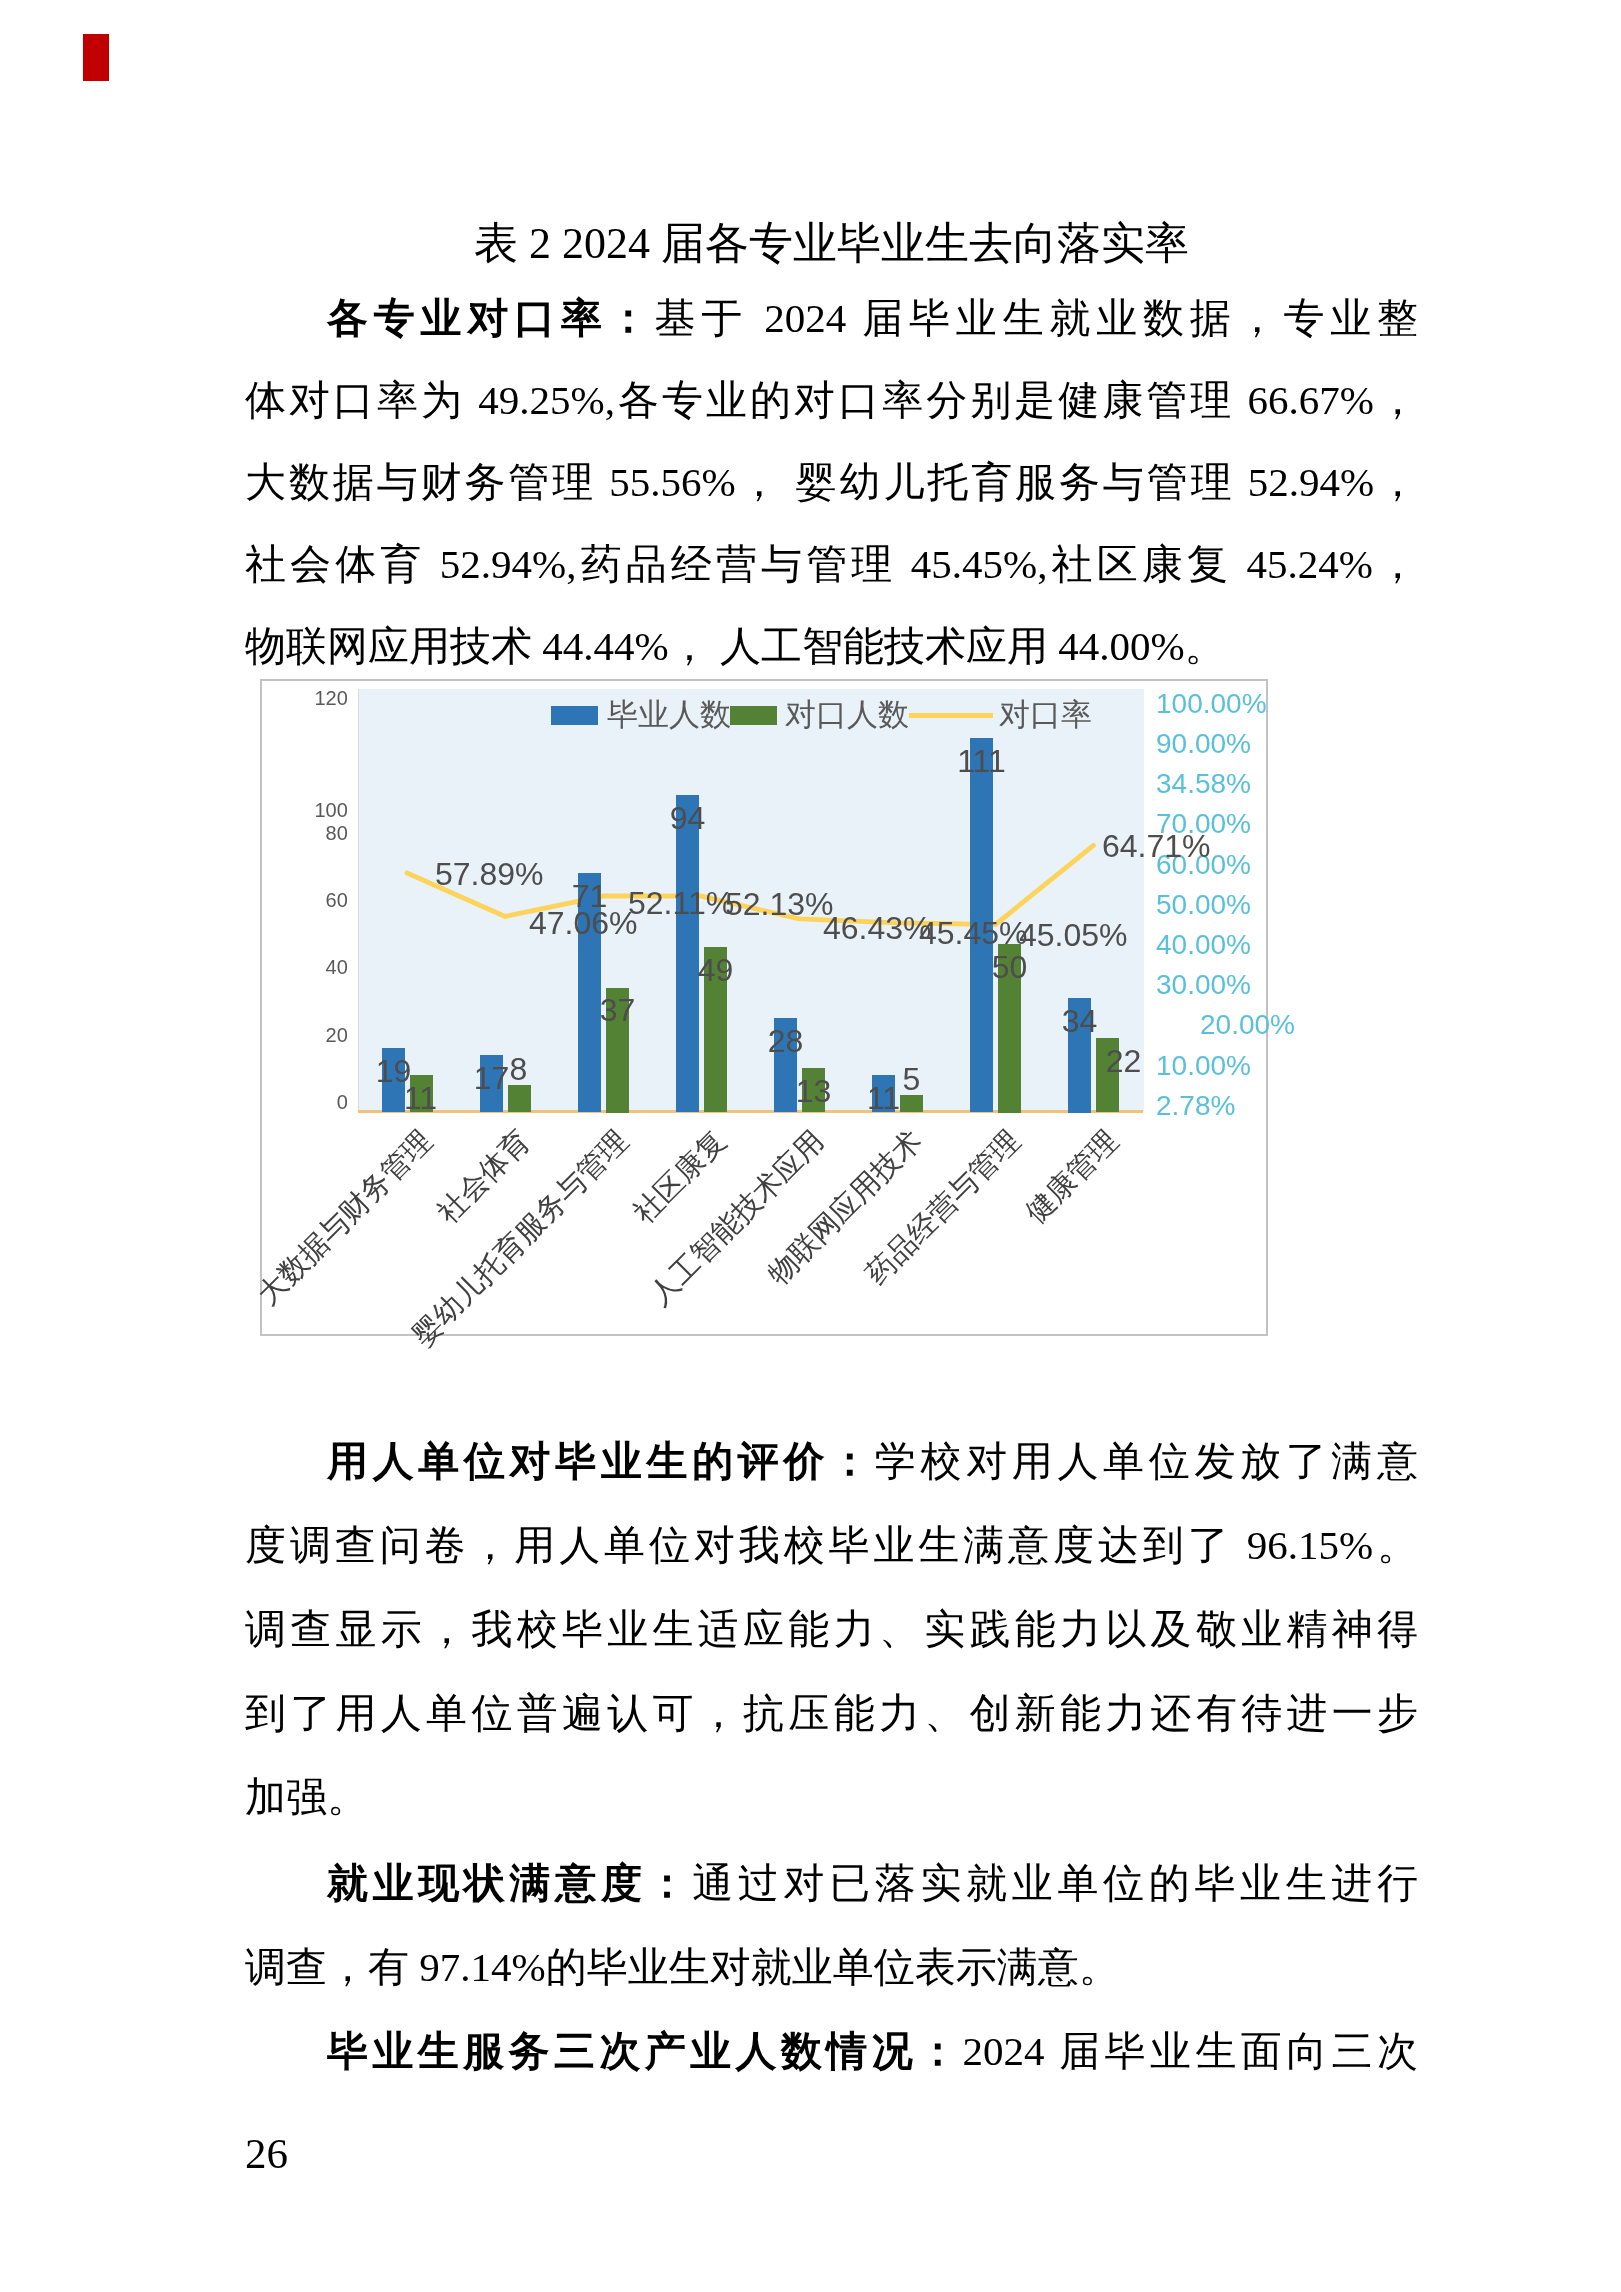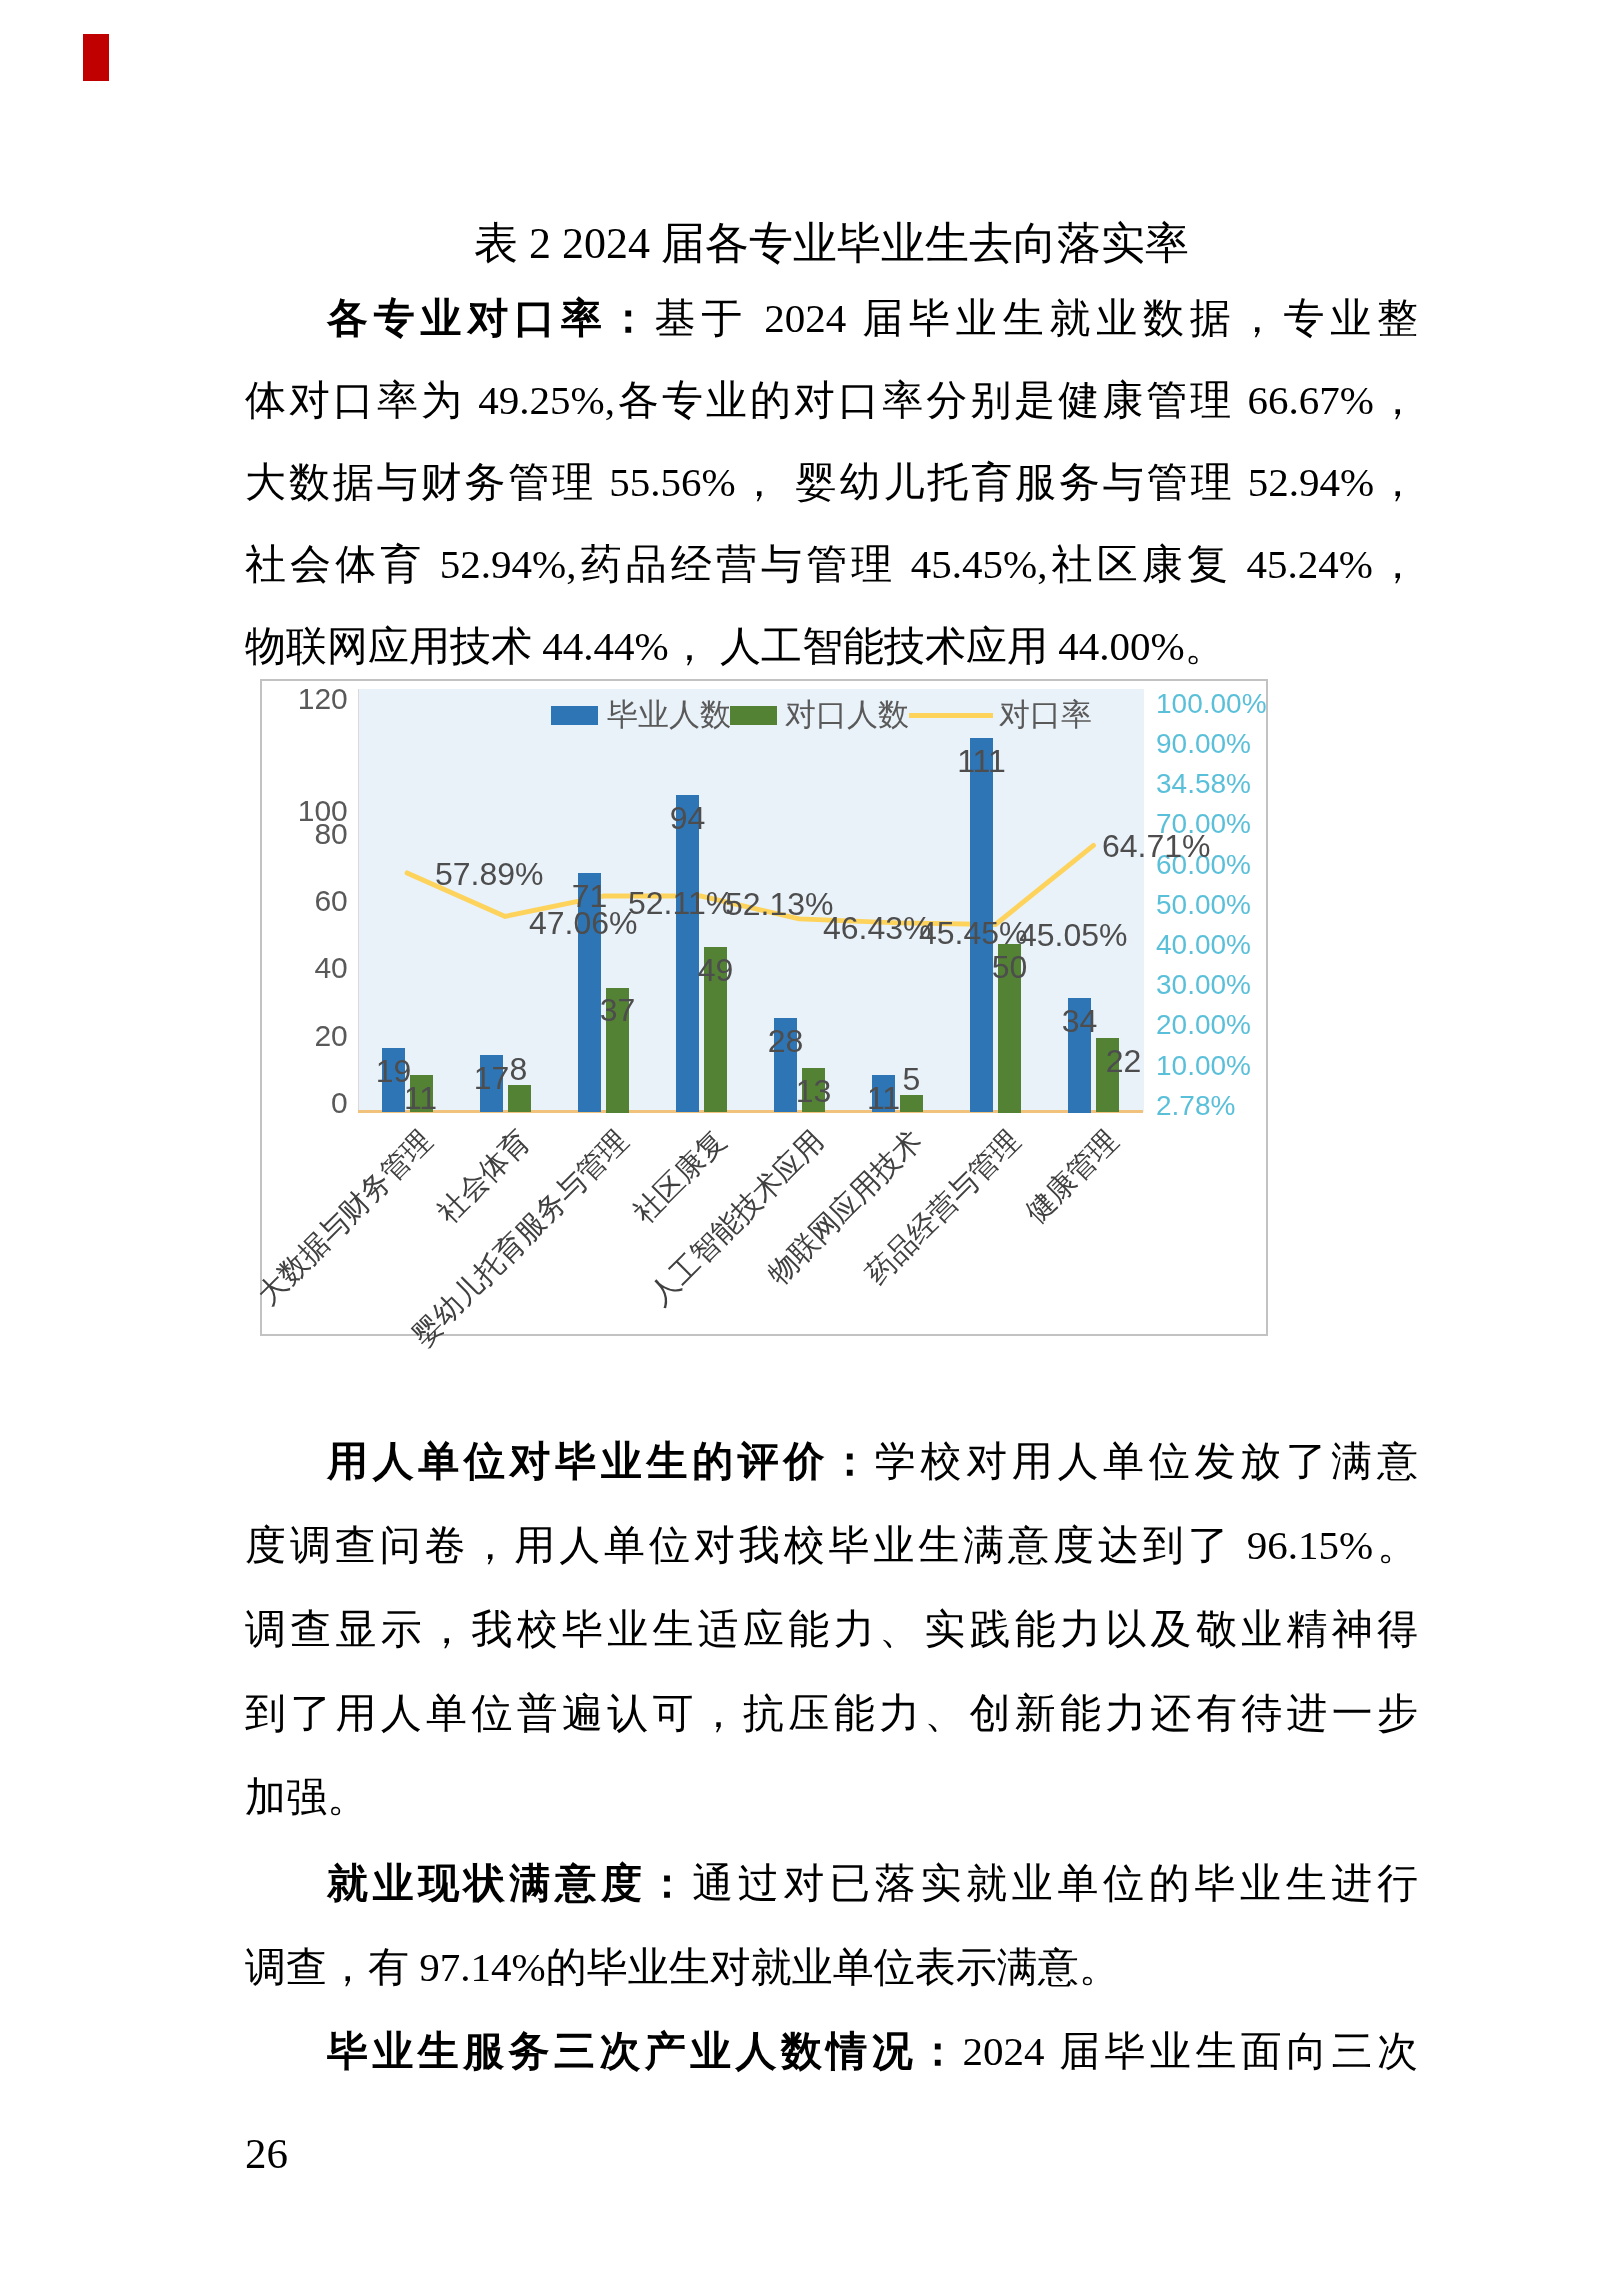--- a/index.html
+++ b/index.html
@@ -18,21 +18,21 @@
   .ind{text-indent:82px;}
   .b{font-weight:bold;}
   
   #pageno{left:245px;top:2129px;font-size:43px;}
   
   #chart{left:260px;top:679px;width:1008px;height:657px;background:#fff;
          border:2px solid #c2c2c2;box-sizing:border-box;
          font-family:"Liberation Sans","DejaVu Sans",sans-serif;}
   #plotbg{left:96px;top:7.8px;width:785px;height:423px;background:#e9f1f9;border-left:1px solid #d9d9d9;}
   #xaxisline{left:96px;top:429px;width:785px;height:2.9px;background:#f1c27c;}
-  .tickL{width:78px;left:7.8px;text-align:right;font-size:30px;color:#595959;height:33px;line-height:33px;}
+  .tickL{width:78px;left:7.8px;text-align:right;font-size:20px;color:#595959;height:33px;line-height:33px;}
   .tickR{left:894px;font-size:28px;color:#5ac0da;height:31px;line-height:31px;}
   .blab{width:69px;text-align:center;font-size:32px;color:#4d4d4d;height:35px;line-height:35px;}
   .pctlab{font-size:32px;color:#4d4d4d;height:35px;line-height:35px;white-space:nowrap;}
   .cat{top:441px;font-size:29px;color:#404040;white-space:nowrap;
        transform:rotate(-45deg);transform-origin:100% 0;}
   .lg-label{font-size:31px;color:#595959;height:35px;line-height:35px;top:15.7px;}
   #lineSvg{left:0;top:0;}
 </style>
 </head>
 <body>
@@ -66,21 +66,21 @@
         <div class="abs tickL" style="left: 7.8px; width: 78px; top: 338px;">20</div>
         <div class="abs tickL" style="left: 7.8px; width: 78px; top: 405px;">0</div>
         <div class="abs tickR" style="top: 6.9px;">100.00%</div>
         <div class="abs tickR" style="top: 47px;">90.00%</div>
         <div class="abs tickR" style="top: 87px;">34.58%</div>
         <div class="abs tickR" style="top: 127px;">70.00%</div>
         <div class="abs tickR" style="top: 168px;">60.00%</div>
         <div class="abs tickR" style="top: 208px;">50.00%</div>
         <div class="abs tickR" style="top: 248px;">40.00%</div>
         <div class="abs tickR" style="top: 288px;">30.00%</div>
-        <div class="abs tickR" style="top: 328px;">20.00%</div>
+        <div class="abs tickR" style="top: 328px; margin-left: 44px;">20.00%</div>
         <div class="abs tickR" style="top: 369px;">10.00%</div>
         <div class="abs tickR" style="top: 409px;">2.78%</div>
         <div class="abs" style="left: 289px; top: 24.5px; width: 47px; height: 19.6px; background: rgb(46, 117, 182);"></div>
         <div class="abs lg-label" style="left: 345px;">毕业人数</div>
         <div class="abs" style="left: 468px; top: 24.5px; width: 47px; height: 19.6px; background: rgb(84, 130, 53);"></div>
         <div class="abs lg-label" style="left: 523px;">对口人数</div>
         <div class="abs" style="left: 647px; top: 32px; width: 84px; height: 4.9px; background: rgb(253, 211, 92);"></div>
         <div class="abs lg-label" style="left: 737px;">对口率</div>
         <div class="abs" style="left: 120px; top: 367px; width: 22.5px; height: 64px; background: rgb(46, 117, 182);"></div>
         <div class="abs blab" style="left: 97px; top: 373px;">19</div>

